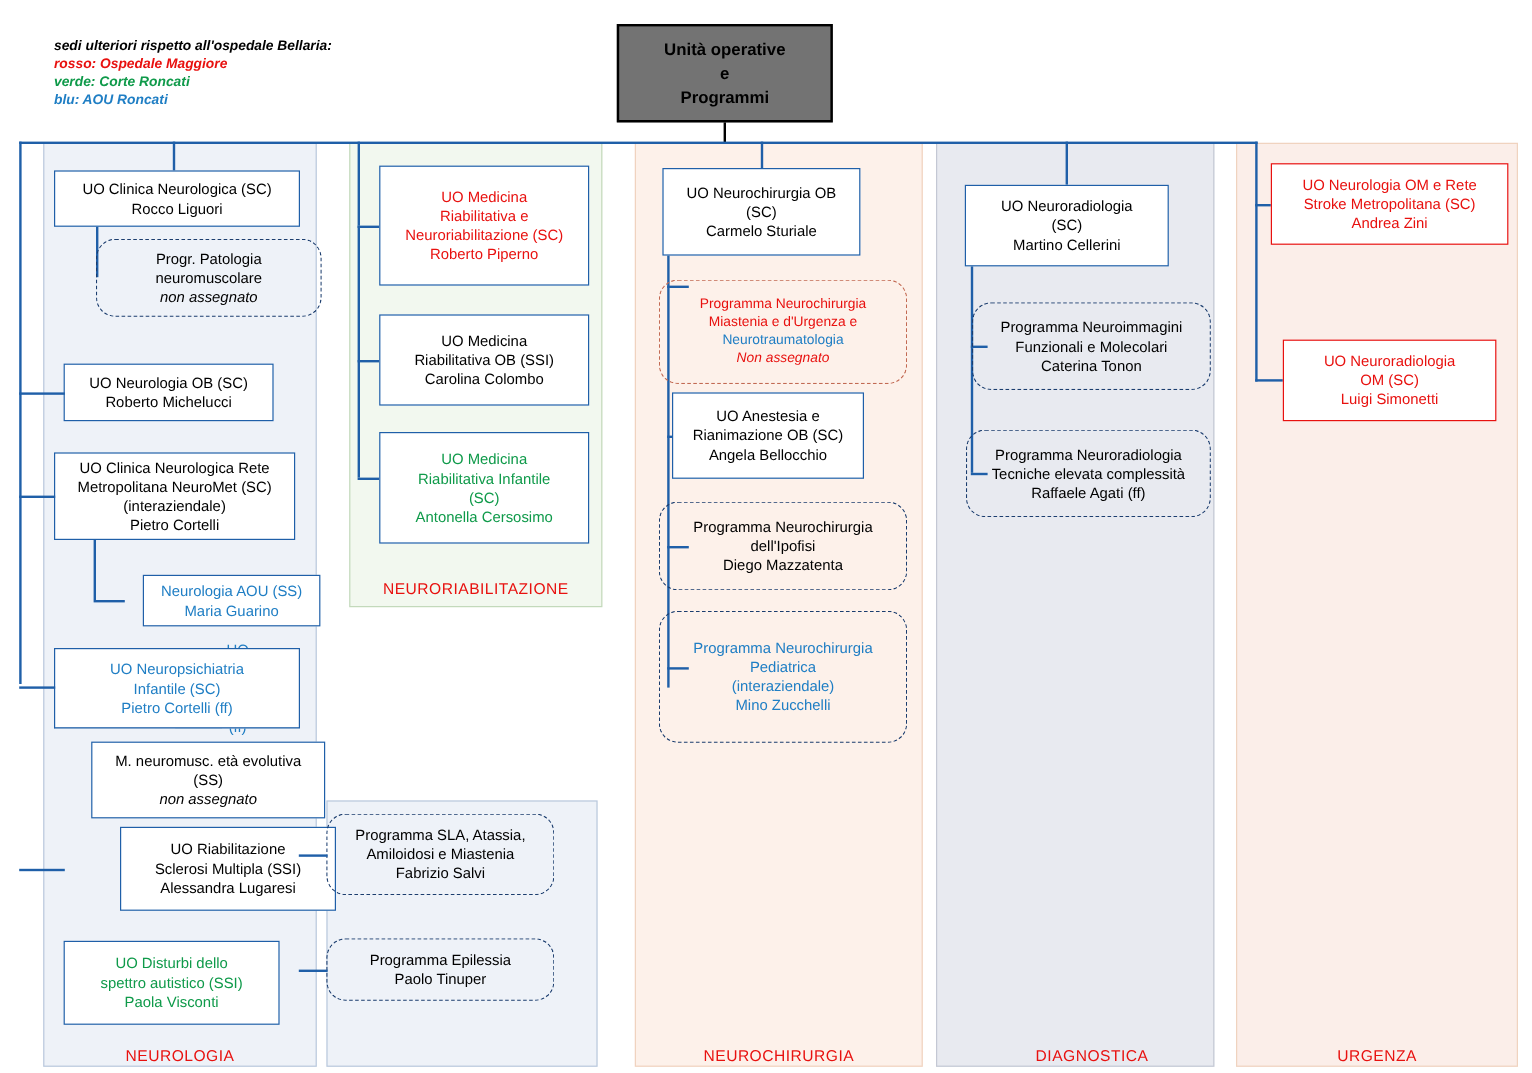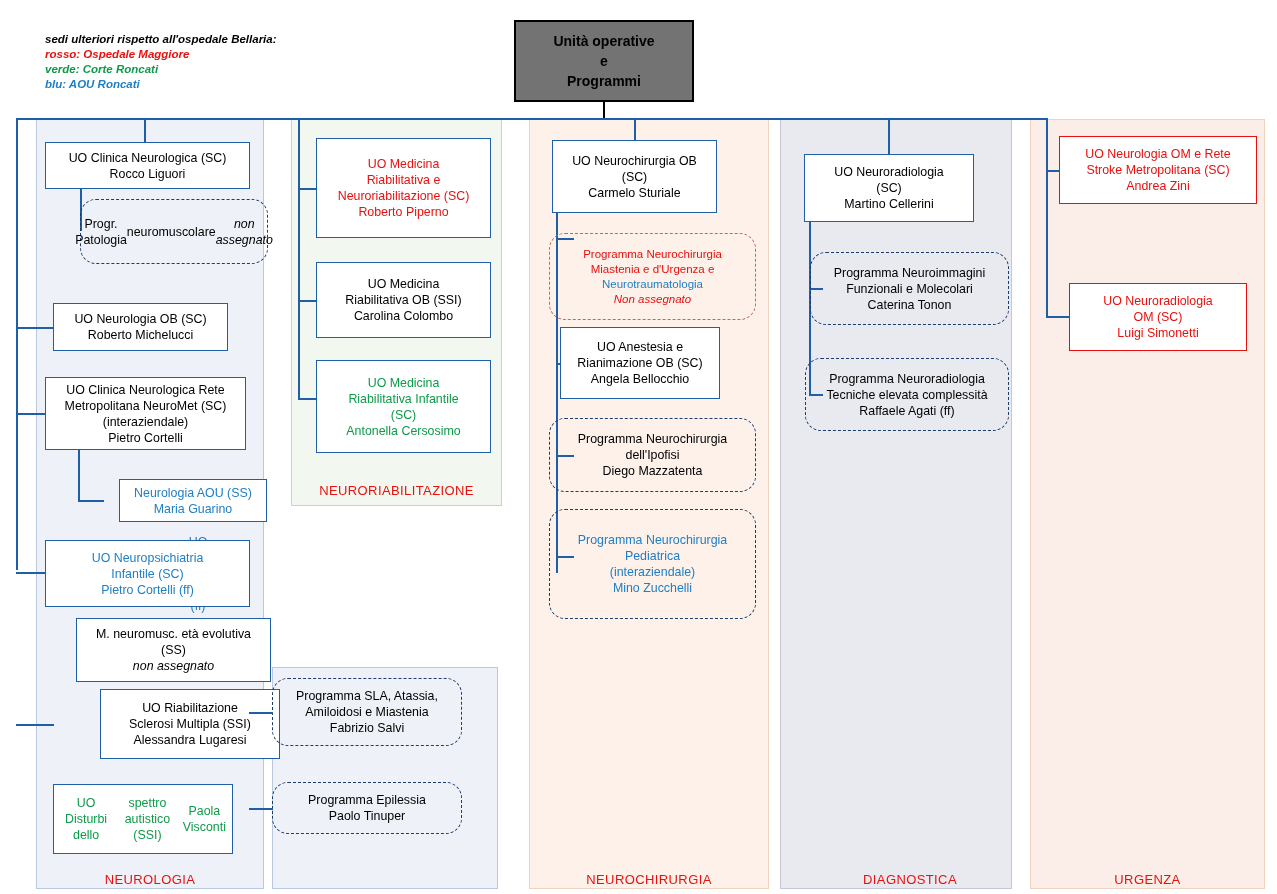--- a/index.html
+++ b/index.html
@@ -77,21 +77,21 @@
   <div class="abs ln" style="left:634px;top:118px;width:1.6px;height:22px;"></div>
   <div class="abs ln" style="left:888px;top:118px;width:1.6px;height:36px;"></div>
   <div class="abs ln" style="left:1046px;top:170px;width:24px;height:1.6px;"></div>
   <div class="abs ln" style="left:1046px;top:316px;width:24px;height:1.6px;"></div>
 
   <div class="abs box" style="left:45px;top:142px;width:205px;height:47px;flex-direction:column;">
     <div>UO Clinica Neurologica (SC)</div>
     <div>Rocco Liguori</div>
   </div>
   <div class="abs ln" style="left:80px;top:189px;width:1.6px;height:42px;"></div>
-  <div class="abs box dash" style="left:80px;top:199px;width:188px;height:65px;flex-direction:row;">
+  <div class="abs box dash" style="left:80px;top:199px;width:188px;height:65px;flex-direction:column;">
     <div>Progr. Patologia</div>
     <div>neuromuscolare</div>
     <div class="tital">non assegnato</div>
   </div>
 
   <div class="abs box" style="left:53px;top:303px;width:175px;height:48px;flex-direction:column;">
     <div>UO Neurologia OB (SC)</div>
     <div>Roberto Michelucci</div>
   </div>
   <div class="abs ln" style="left:16px;top:327px;width:38px;height:1.6px;"></div>
@@ -129,21 +129,21 @@
     <div class="tital">non assegnato</div>
   </div>
 
   <div class="abs box" style="left:53px;top:689px;width:180px;height:70px;flex-direction:column;margin-left:47px;">
     <div>UO Riabilitazione</div>
     <div>Sclerosi Multipla (SSI)</div>
     <div>Alessandra Lugaresi</div>
   </div>
   <div class="abs ln" style="left:16px;top:724px;width:38px;height:1.6px;"></div>
 
-  <div class="abs box" style="left:53px;top:784px;width:180px;height:70px;">
+  <div class="abs box" style="left:53px;top:784px;width:180px;height:70px;flex-direction:column;">
     <div class="tgreen">UO Disturbi dello</div>
     <div class="tgreen">spettro autistico (SSI)</div>
     <div class="tgreen">Paola Visconti</div>
   </div>
 
   <div class="abs box dash" style="left:272px;top:678px;width:190px;height:68px;flex-direction:column;">
     <div>Programma SLA, Atassia,</div>
     <div>Amiloidosi e Miastenia</div>
     <div>Fabrizio Salvi</div>
   </div>

